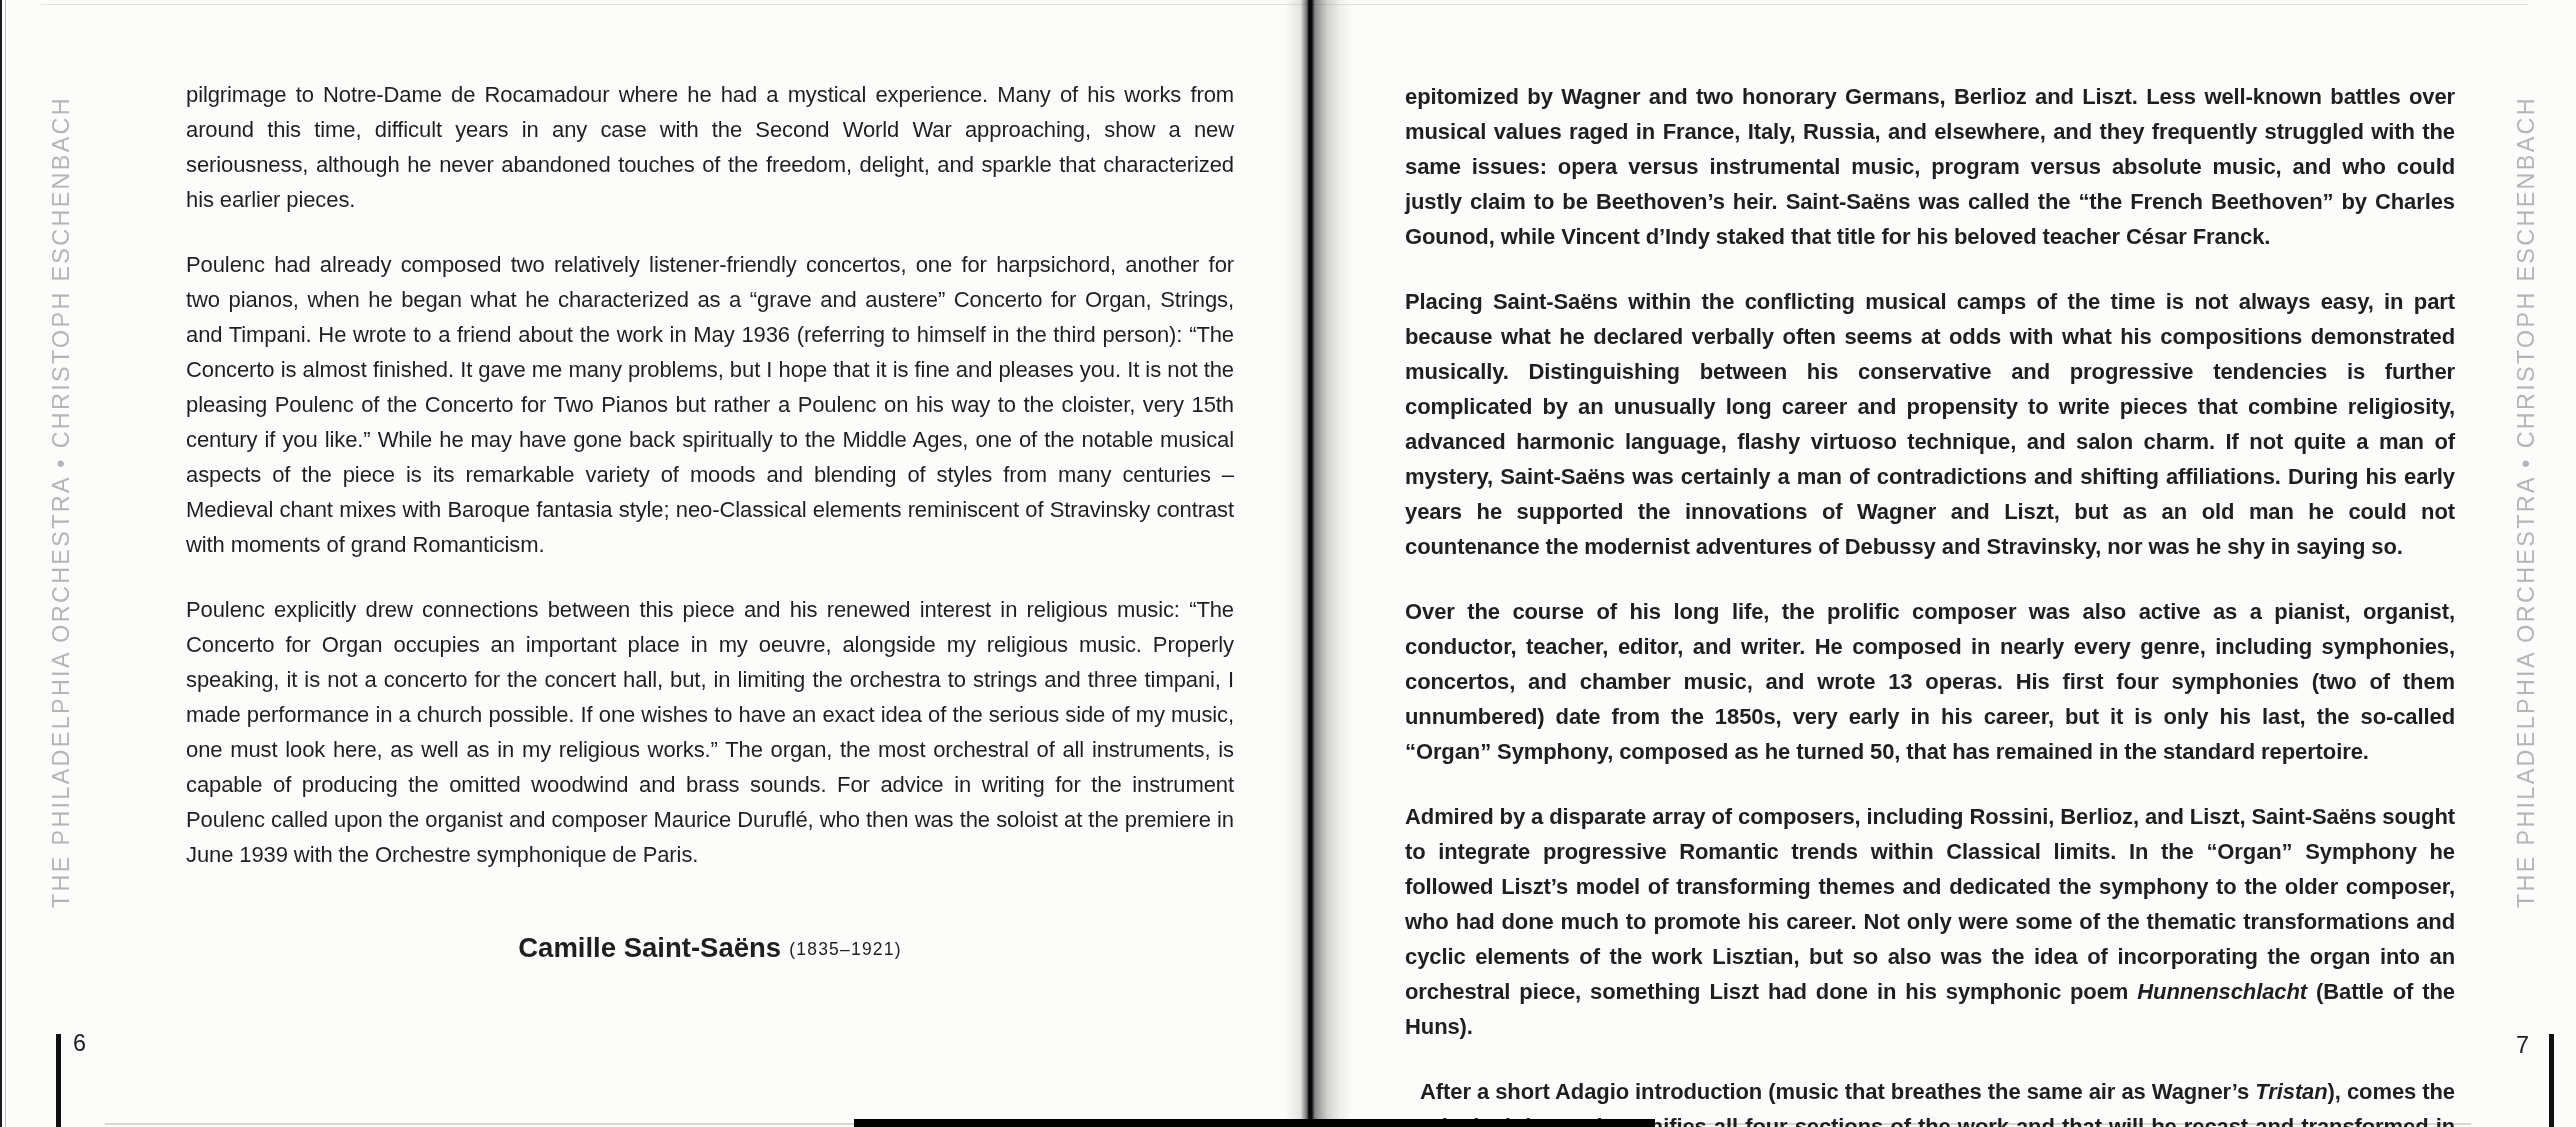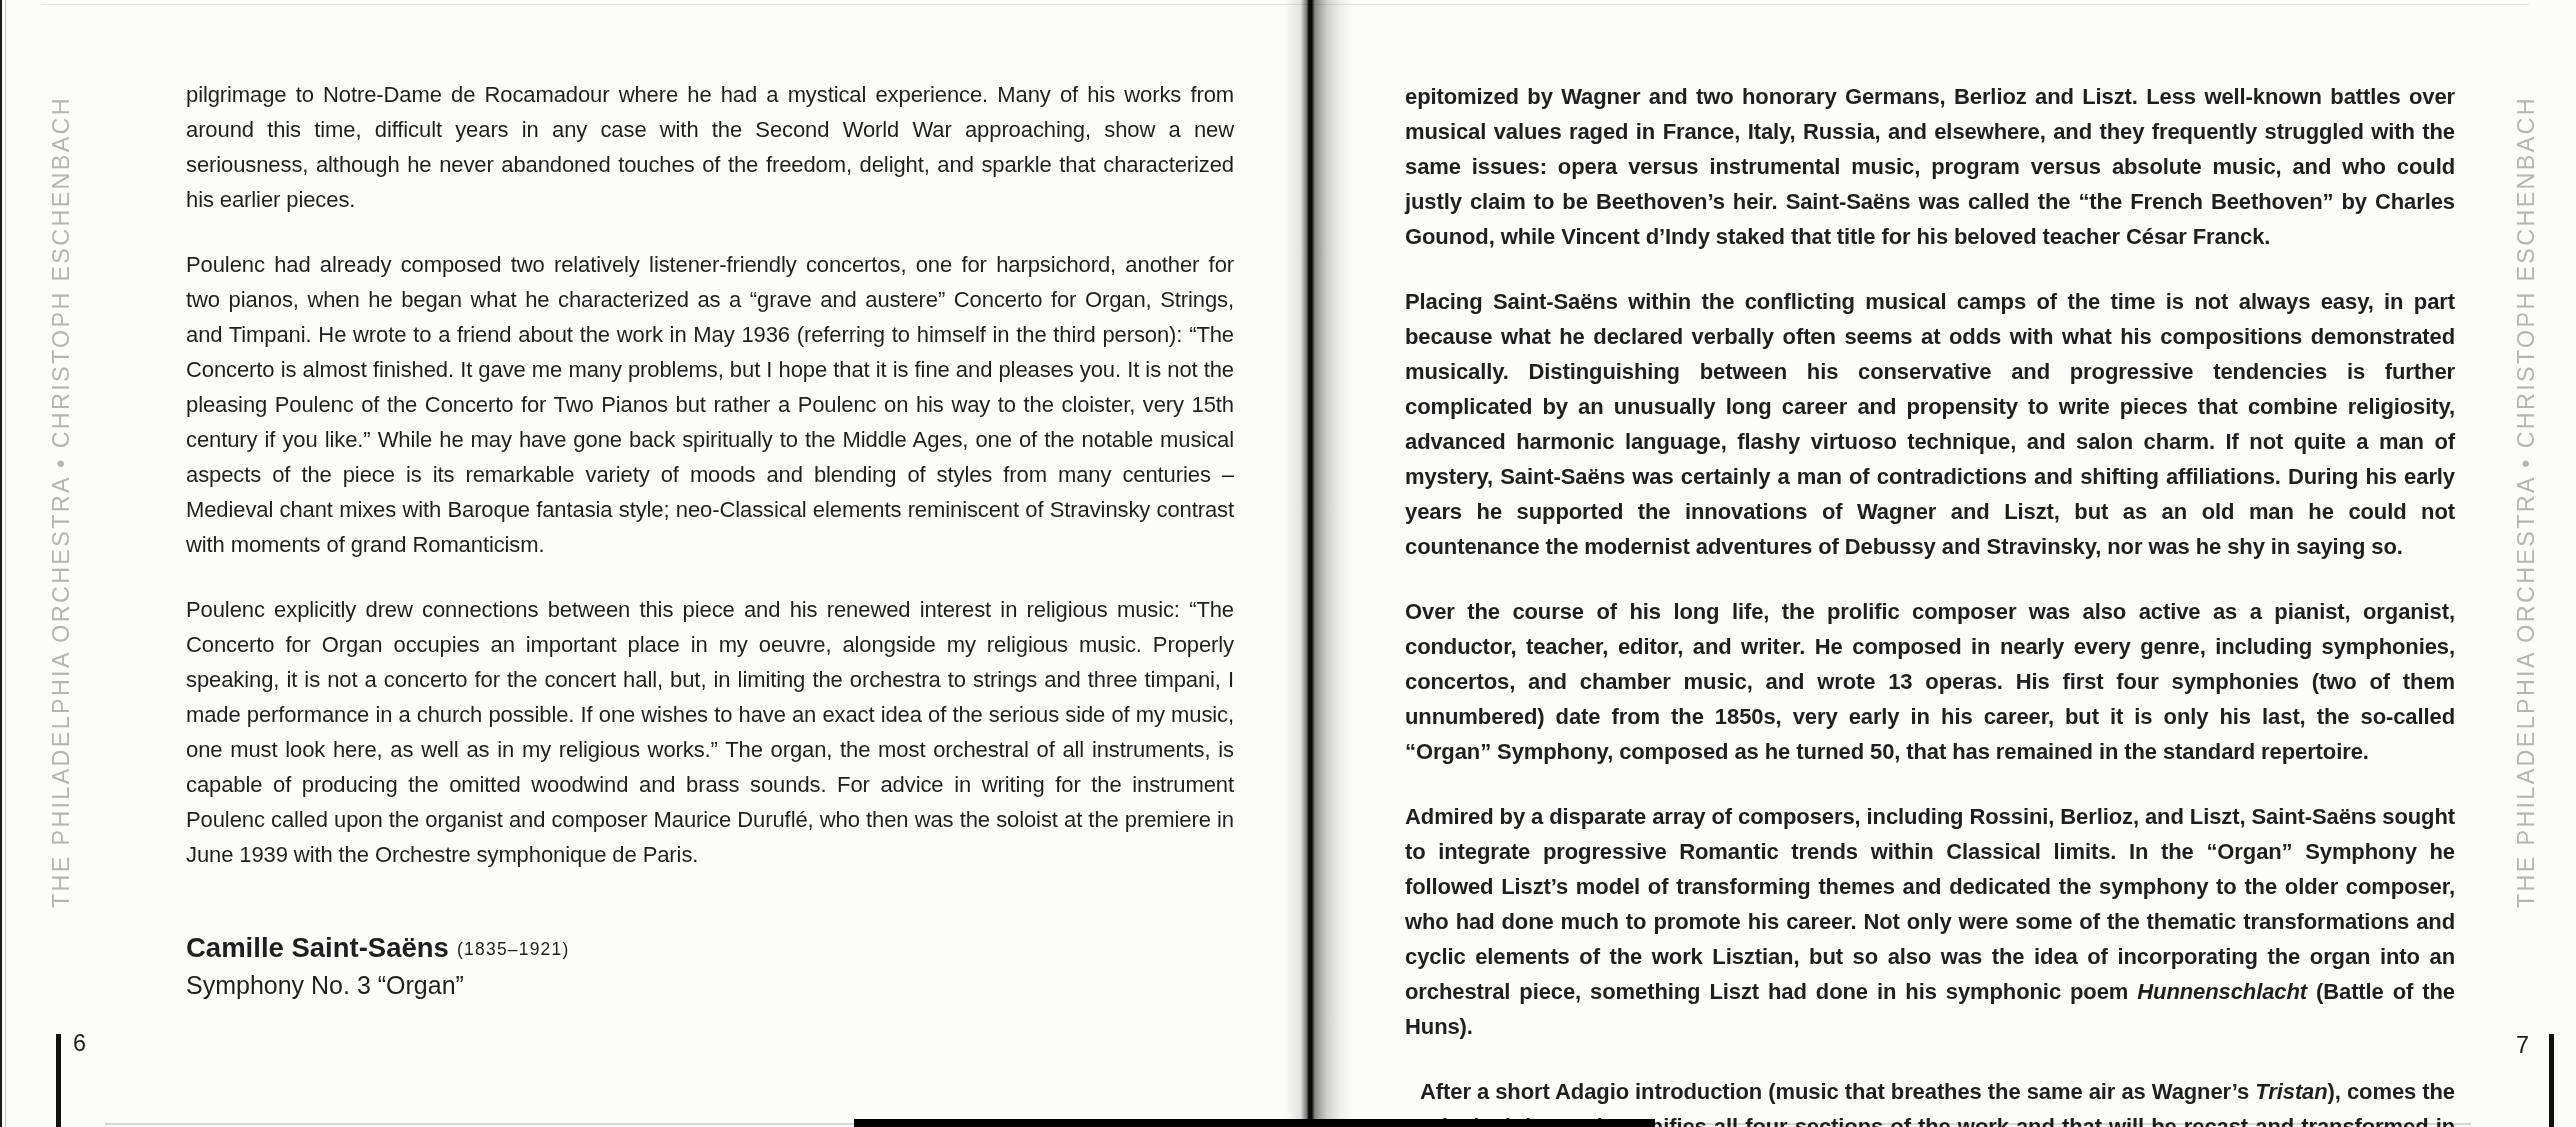--- a/index.html
+++ b/index.html
@@ -44,21 +44,21 @@
   .page-left{left:186px;top:77px;width:1048px;}
   .page-right{left:1405px;top:79px;width:1050px;font-weight:bold;}
   .body-par{
     margin:0 0 30px 0;
     font-size:22px;
     line-height:35px;
     text-align:justify;
     letter-spacing:-0.1px;
   }
   .justify-last{text-align-last:justify;}
-  .heading{margin:61px 0 0 0;font-size:27.5px;line-height:30px;font-weight:bold;}
+  .heading{margin:61px 0 0 0;font-size:27.5px;line-height:30px;font-weight:bold;text-align:center;}
   .heading .dates{font-size:17.5px;font-weight:normal;letter-spacing:1.2px;margin-left:8.2px;position:relative;top:-1.8px;}
   .work-title{margin:4.7px 0 0 0;font-size:25px;line-height:29px;font-weight:normal;}
   .page-left .closing{margin-top:39px;margin-bottom:0;}
   .page-right .last-par{margin-bottom:0;margin-left:15px;}
 
   
   .pagenum{position:absolute;font-size:23.4px;color:#1c1c1c;}
   .pagenum.left{left:73px;top:1030px;}
   .pagenum.right{left:2516px;top:1032px;}
   .numbar{position:absolute;background:#101010;}
@@ -75,21 +75,20 @@
   <div class="edge-top-faint"></div>
 
   <div class="vtext left">THE PHILADELPHIA ORCHESTRA • CHRISTOPH ESCHENBACH</div>
   <div class="vtext right">THE PHILADELPHIA ORCHESTRA • CHRISTOPH ESCHENBACH</div>
 
   <main class="page page-left">
     <p class="body-par">pilgrimage to Notre-Dame de Rocamadour where he had a mystical experience. Many of his works from around this time, difficult years in any case with the Second World War approaching, show a new seriousness, although he never abandoned touches of the freedom, delight, and sparkle that characterized his earlier pieces.</p>
     <p class="body-par">Poulenc had already composed two relatively listener-friendly concertos, one for harpsichord, another for two pianos, when he began what he characterized as a “grave and austere” Concerto for Organ, Strings, and Timpani. He wrote to a friend about the work in May 1936 (referring to himself in the third person): “The Concerto is almost finished. It gave me many problems, but I hope that it is fine and pleases you. It is not the pleasing Poulenc of the Concerto for Two Pianos but rather a Poulenc on his way to the cloister, very 15th century if you like.” While he may have gone back spiritually to the Middle Ages, one of the notable musical aspects of the piece is its remarkable variety of moods and blending of styles from many centuries – Medieval chant mixes with Baroque fantasia style; neo-Classical elements reminiscent of Stravinsky contrast with moments of grand Romanticism.</p>
     <p class="body-par">Poulenc explicitly drew connections between this piece and his renewed interest in religious music: “The Concerto for Organ occupies an important place in my oeuvre, alongside my religious music. Properly speaking, it is not a concerto for the concert hall, but, in limiting the orchestra to strings and three timpani, I made performance in a church possible. If one wishes to have an exact idea of the serious side of my music, one must look here, as well as in my religious works.” The organ, the most orchestral of all instruments, is capable of producing the omitted woodwind and brass sounds. For advice in writing for the instrument Poulenc called upon the organist and composer Maurice Duruflé, who then was the soloist at the premiere in June 1939 with the Orchestre symphonique de Paris.</p>
     <h2 class="heading"><span>Camille Saint-Saëns</span><span class="dates">(1835–1921)</span></h2>
-    <h3 class="work-title">Symphony No. 3 “Organ”</h3>
   </main>
 
   <main class="page page-right">
     <p class="body-par">epitomized by Wagner and two honorary Germans, Berlioz and Liszt. Less well-known battles over musical values raged in France, Italy, Russia, and elsewhere, and they frequently struggled with the same issues: opera versus instrumental music, program versus absolute music, and who could justly claim to be Beethoven’s heir. Saint-Saëns was called the “the French Beethoven” by Charles Gounod, while Vincent d’Indy staked that title for his beloved teacher César Franck.</p>
     <p class="body-par">Placing Saint-Saëns within the conflicting musical camps of the time is not always easy, in part because what he declared verbally often seems at odds with what his compositions demonstrated musically. Distinguishing between his conservative and progressive tendencies is further complicated by an unusually long career and propensity to write pieces that combine religiosity, advanced harmonic language, flashy virtuoso technique, and salon charm. If not quite a man of mystery, Saint-Saëns was certainly a man of contradictions and shifting affiliations. During his early years he supported the innovations of Wagner and Liszt, but as an old man he could not countenance the modernist adventures of Debussy and Stravinsky, nor was he shy in saying so.</p>
     <p class="body-par">Over the course of his long life, the prolific composer was also active as a pianist, organist, conductor, teacher, editor, and writer. He composed in nearly every genre, including symphonies, concertos, and chamber music, and wrote 13 operas. His first four symphonies (two of them unnumbered) date from the 1850s, very early in his career, but it is only his last, the so-called “Organ” Symphony, composed as he turned 50, that has remained in the standard repertoire.</p>
     <p class="body-par"><span>Admired by a disparate array of composers, including Rossini, Berlioz, and Liszt, Saint-Saëns sought to integrate progressive Romantic trends within Classical limits. In the “Organ” Symphony he followed Liszt’s model of transforming themes and dedicated the symphony to the older composer, who had done much to promote his career. Not only were some of the thematic transformations and cyclic elements of the work Lisztian, but so also was the idea of incorporating the organ into an orchestral piece, something Liszt had done in his symphonic poem </span><i>Hunnenschlacht</i><span> (Battle of the Huns).</span></p>
     <p class="body-par last-par justify-last"><span>After a short Adagio introduction (music that breathes the same air as Wagner’s </span><i>Tristan</i><span>), comes the principal theme that unifies all four sections of the work and that will be recast and transformed in ingenious ways. The initial presentation of the theme by the violins recalls the opening of Schubert’s “Unfinished” Symphony, but the contour of the melody itself is the old</span></p>
   </main>
 

